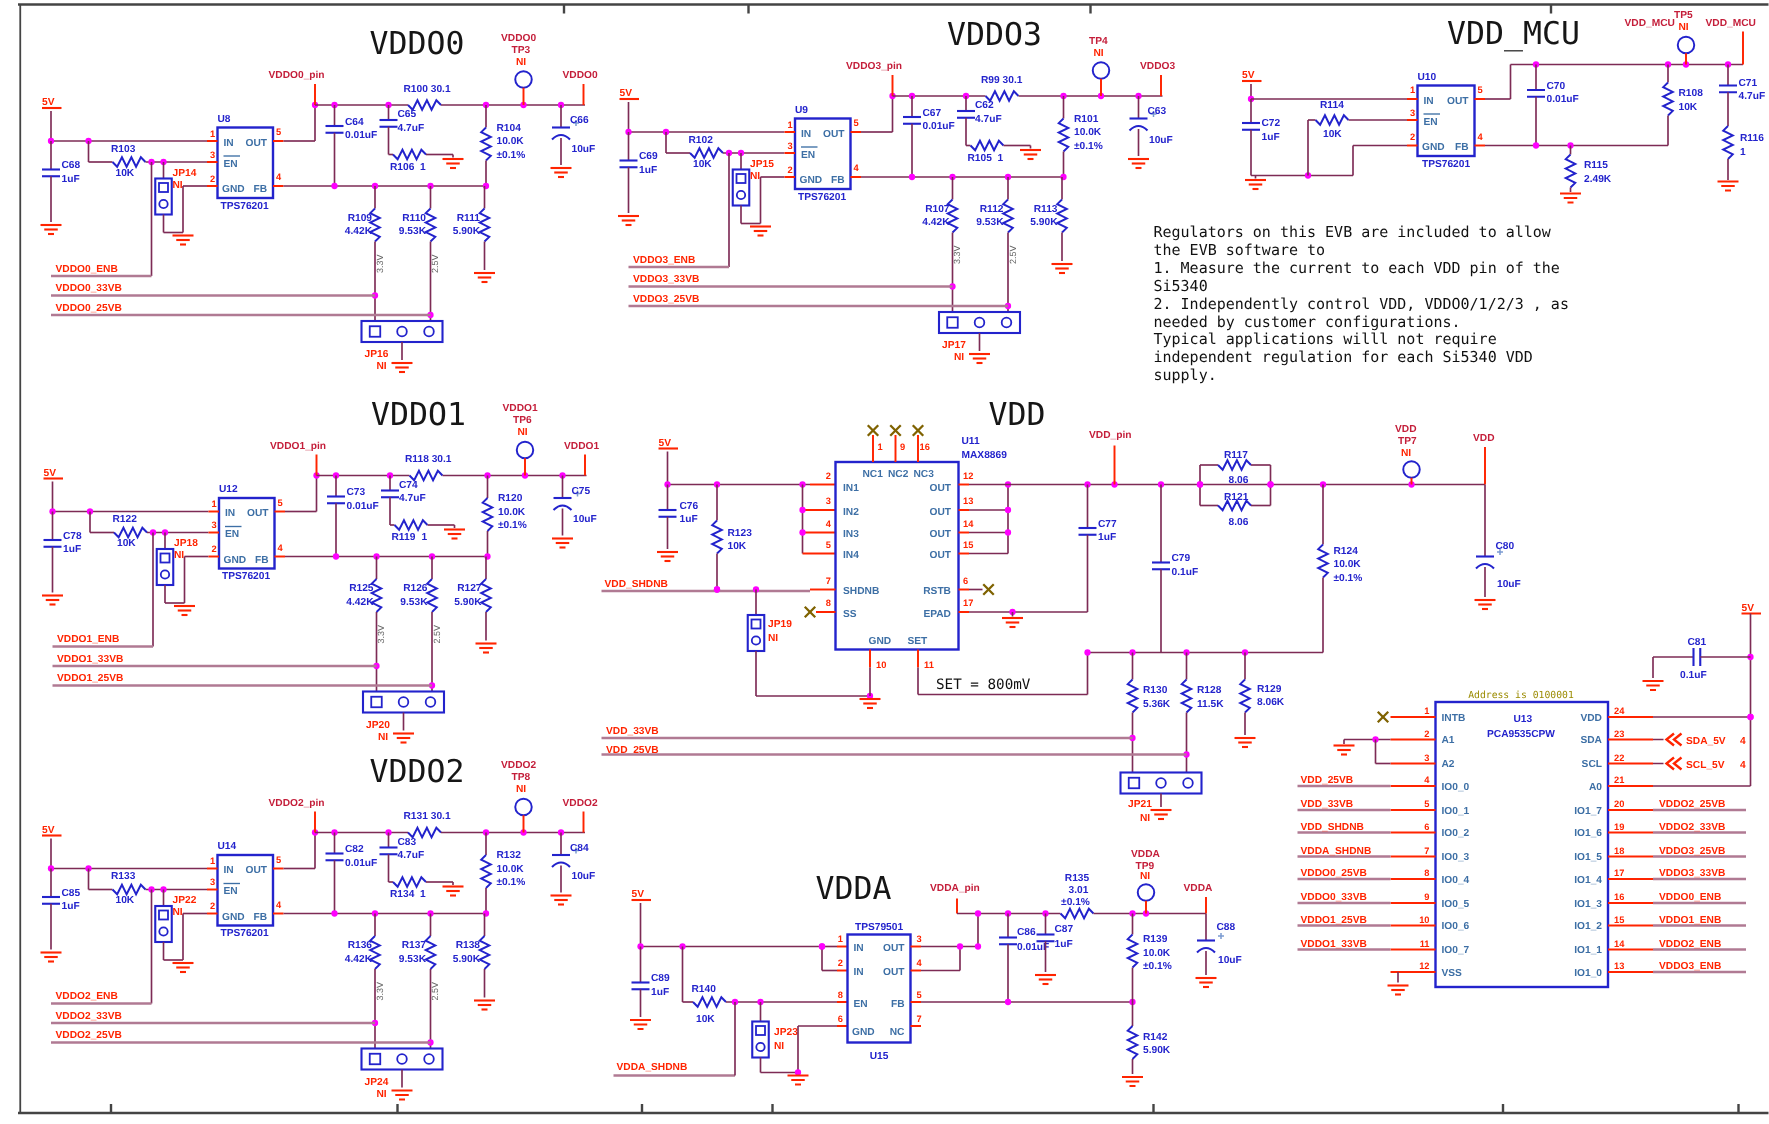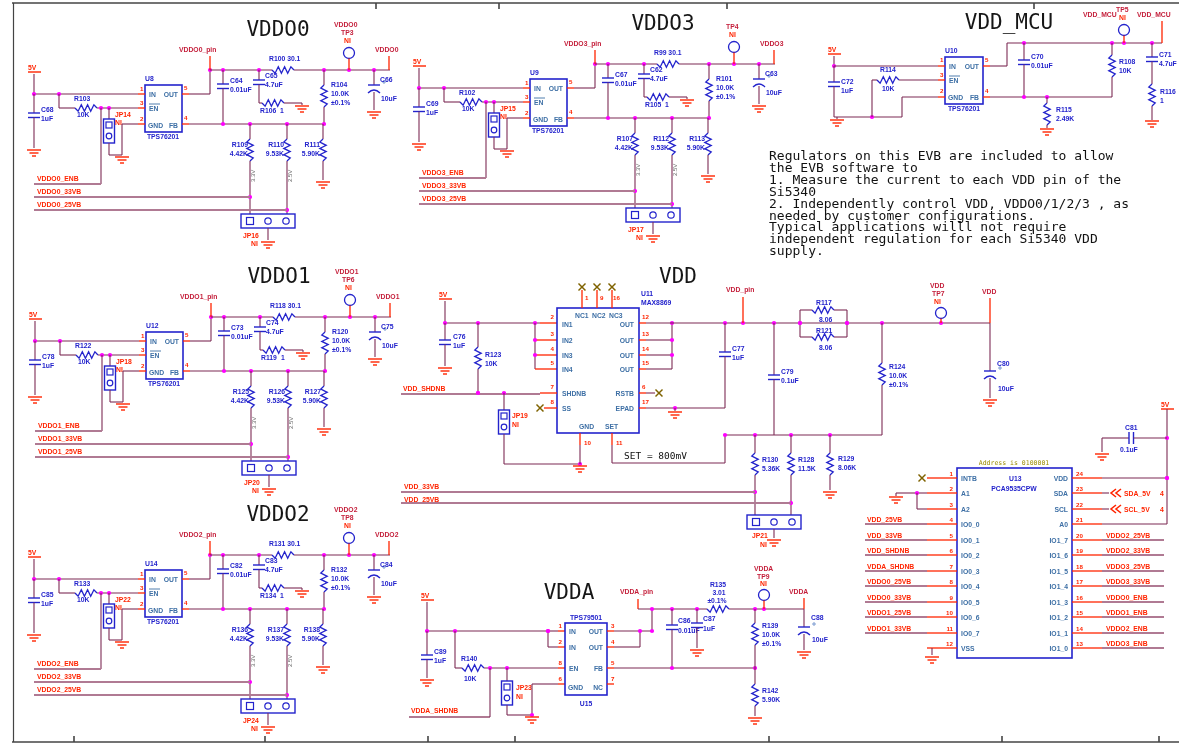--- a/index.html
+++ b/index.html
@@ -10,21 +10,21 @@
   .t-ref{font-size:6.8px;font-weight:bold;fill:#2323CC;}
   .t-pin{font-size:6.8px;font-weight:bold;fill:#3D6FA5;}
   .t-num{font-size:6.2px;font-weight:bold;fill:#FF2400;}
   .t-red{font-size:6.8px;font-weight:bold;fill:#FF2400;}
   .t-net{font-size:6.8px;font-weight:bold;fill:#FF2400;}
   .t-dnet{font-size:6.8px;font-weight:bold;fill:#C41E3A;}
   .t-addr{font-family:"DejaVu Sans Mono",monospace;font-size:6.5px;fill:#9B8B00;}
   .t-set{font-family:"DejaVu Sans Mono",monospace;font-size:9.5px;fill:#111;}
   .t-rot{font-size:6px;fill:#666;}
   #note{position:absolute;left:757px;top:150px;width:410px;
-        font-family:"DejaVu Sans Mono",monospace;font-size:13px;line-height:11.9px;
+        font-family:"DejaVu Sans Mono",monospace;font-size:10px;line-height:11.9px;
         color:#111;white-space:pre;}
 </style>
 </head>
 <body>
 
 <div id="page">
   <svg id="schematic" width="1179" height="749" viewBox="0 0 1179 749">
       <text x="266" y="36" class="t-title" text-anchor="middle">VDDO0</text>
       <text x="16" y="70" class="t-red">5V</text>
       <line x1="16" y1="72" x2="29" y2="72" stroke="#FF2400" stroke-width="1.4"></line>

